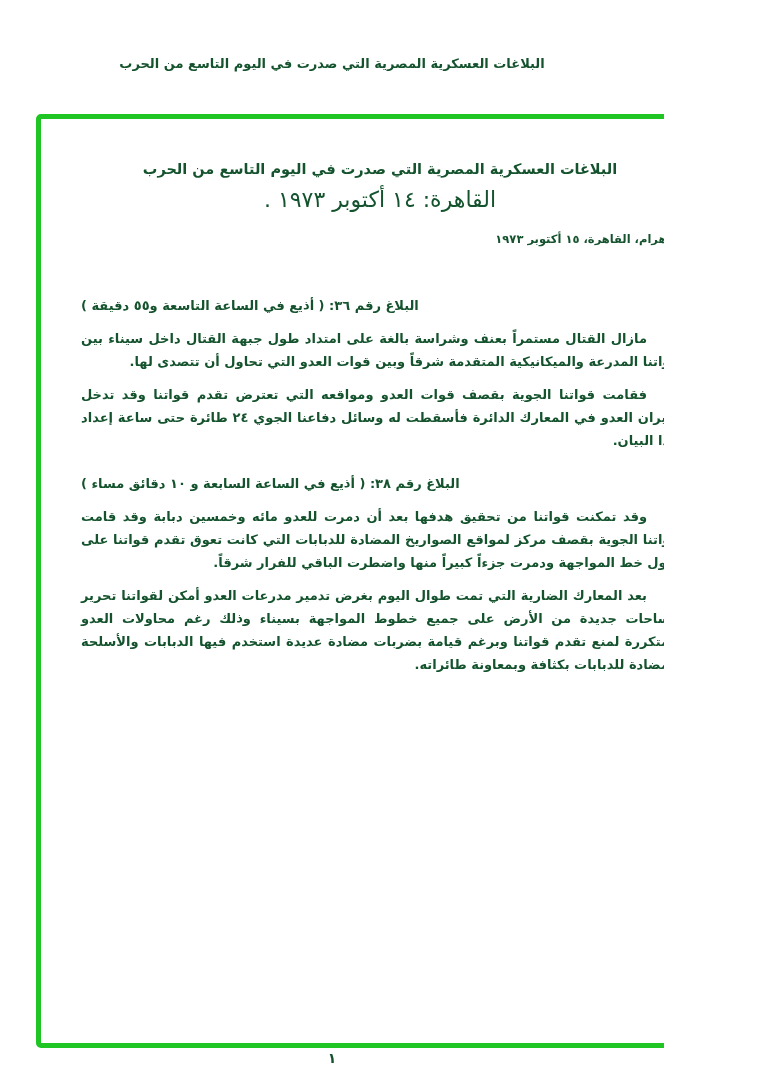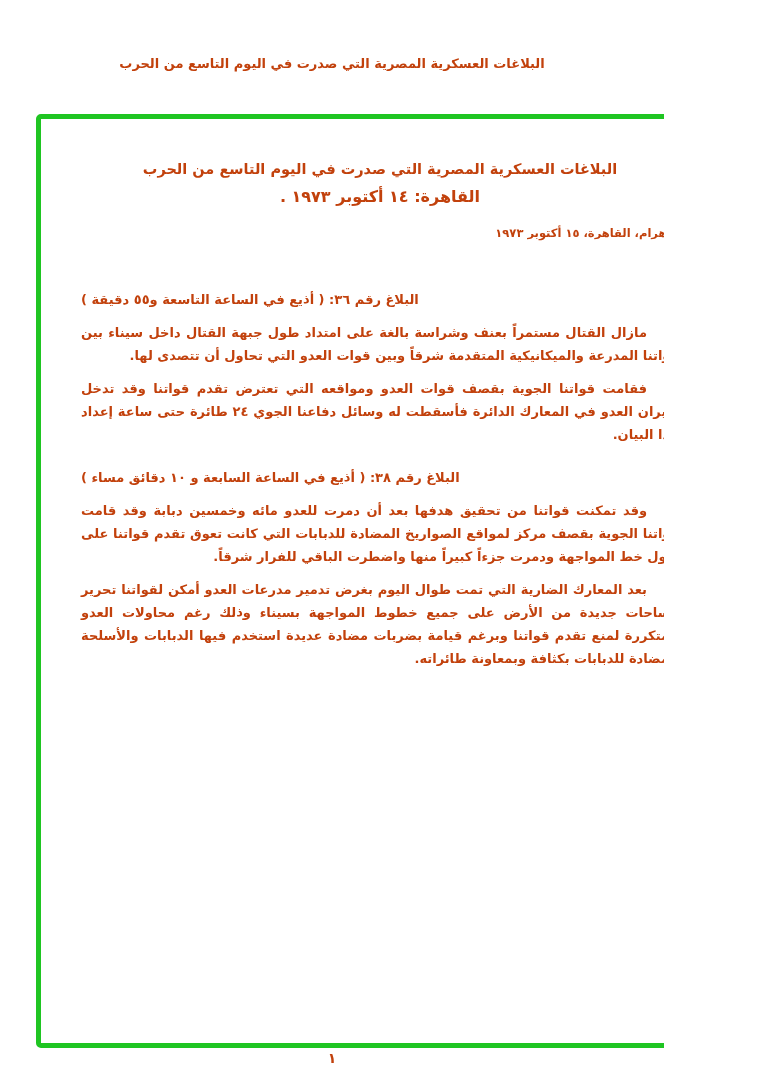--- a/index.html
+++ b/index.html
@@ -6,21 +6,21 @@
     margin: 0;
     padding: 0;
     background: #ffffff;
   }
   .page {
     position: relative;
     width: 664px;
     height: 1078px;
     background: #ffffff;
     font-family: "DejaVu Sans", "Liberation Sans", sans-serif;
-    color: #c2410c;
+    color: #14532d;
     overflow: hidden;
   }
   .top-title {
     position: absolute;
     top: 56px;
     left: 0;
     width: 100%;
     text-align: center;
     direction: rtl;
     font-size: 13px;
@@ -40,22 +40,22 @@
     direction: rtl;
   }
   .doc-title {
     text-align: center;
     font-size: 14.5px;
     font-weight: 700;
     margin-top: 14px;
   }
   .doc-date {
     text-align: center;
-    font-size: 16px;
-    font-weight: 700;
+    font-size: 22px;
+    font-weight: 400;
     margin-top: 10px;
   }
   .doc-source {
     text-align: right;
     font-size: 11.5px;
     font-weight: 700;
     margin-top: 20px;
   }
   .blocks {
     margin-top: 48px;

